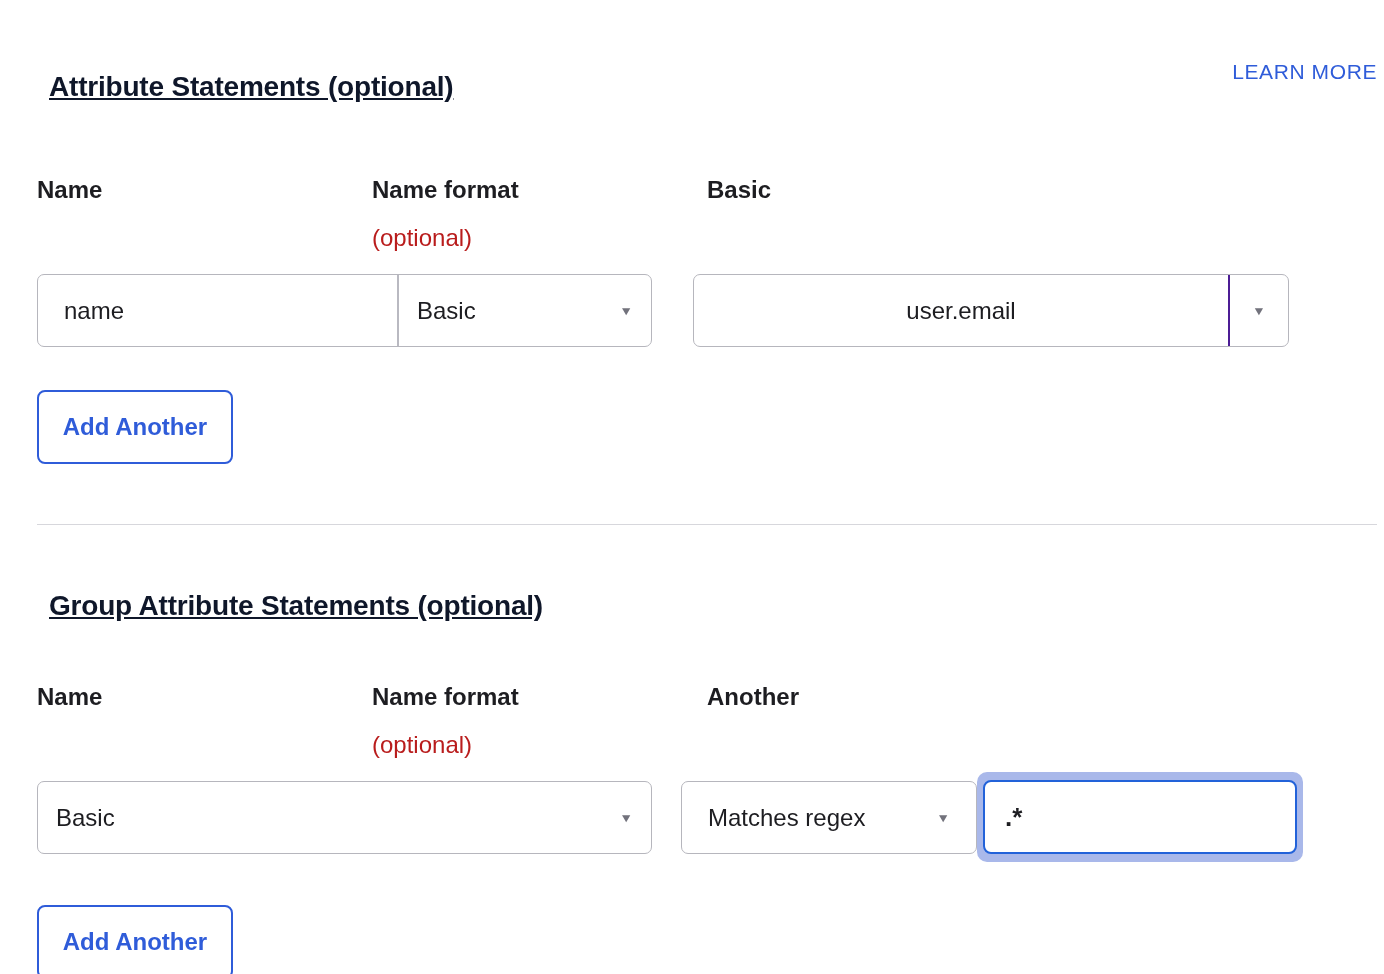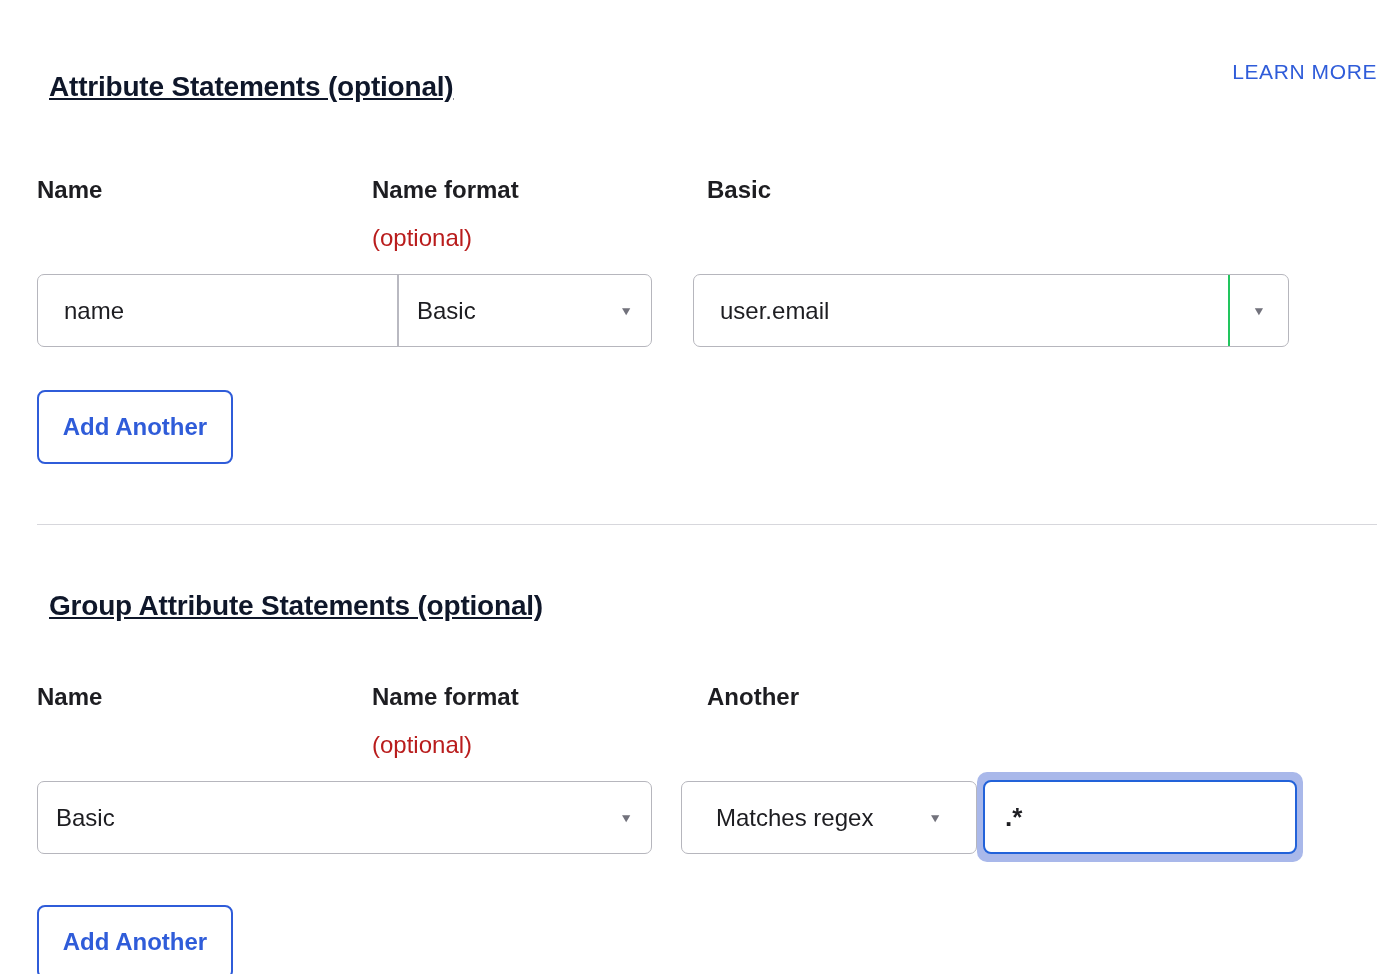--- a/index.html
+++ b/index.html
@@ -87,21 +87,21 @@
     outline: none;
     font-family: "Liberation Sans", sans-serif;
     font-size: 24px;
     color: #1d1d21;
     padding: 0 26px;
     background: transparent;
     min-width: 0;
     border-radius: 7px 0 0 7px;
   }
   .name-cell { width: 361px; border-right: 2px solid #b9b9c1; box-sizing: border-box; }
-  .value-cell { flex: 1; border-right: 2px solid #22c55e; box-sizing: border-box; }
+  .value-cell { flex: 1; border-right: 2px solid #4c1d95; box-sizing: border-box; text-align: center; }
   .select-cell {
     display: flex;
     align-items: center;
     justify-content: space-between;
     flex: 1;
     padding: 0 18px;
     cursor: pointer;
     font-size: 24px;
     color: #1d1d21;
     user-select: none;
@@ -121,21 +121,21 @@
     line-height: 1;
   }
   .standalone-select {
     display: flex;
     align-items: center;
     justify-content: space-between;
     box-sizing: border-box;
     width: 296px;
     height: 73px;
     margin-left: 29px;
-    padding: 0 34px;
+    padding: 0 26px;
     border: 1px solid #b6b6bd;
     border-radius: 7px;
     background: #ffffff;
     font-size: 24px;
     color: #1d1d21;
     cursor: pointer;
     user-select: none;
   }
   
   .focus-halo {

